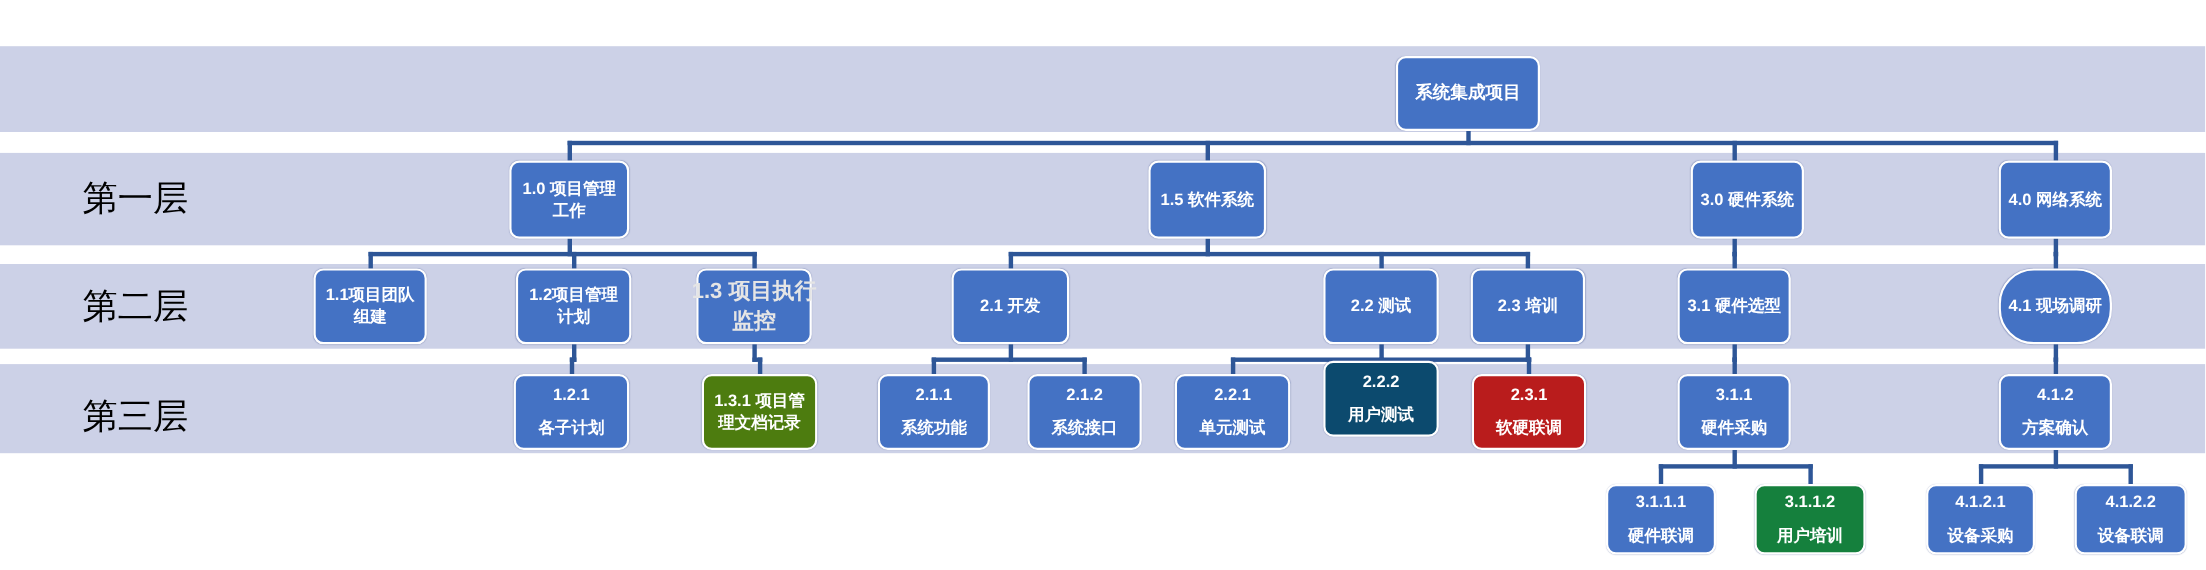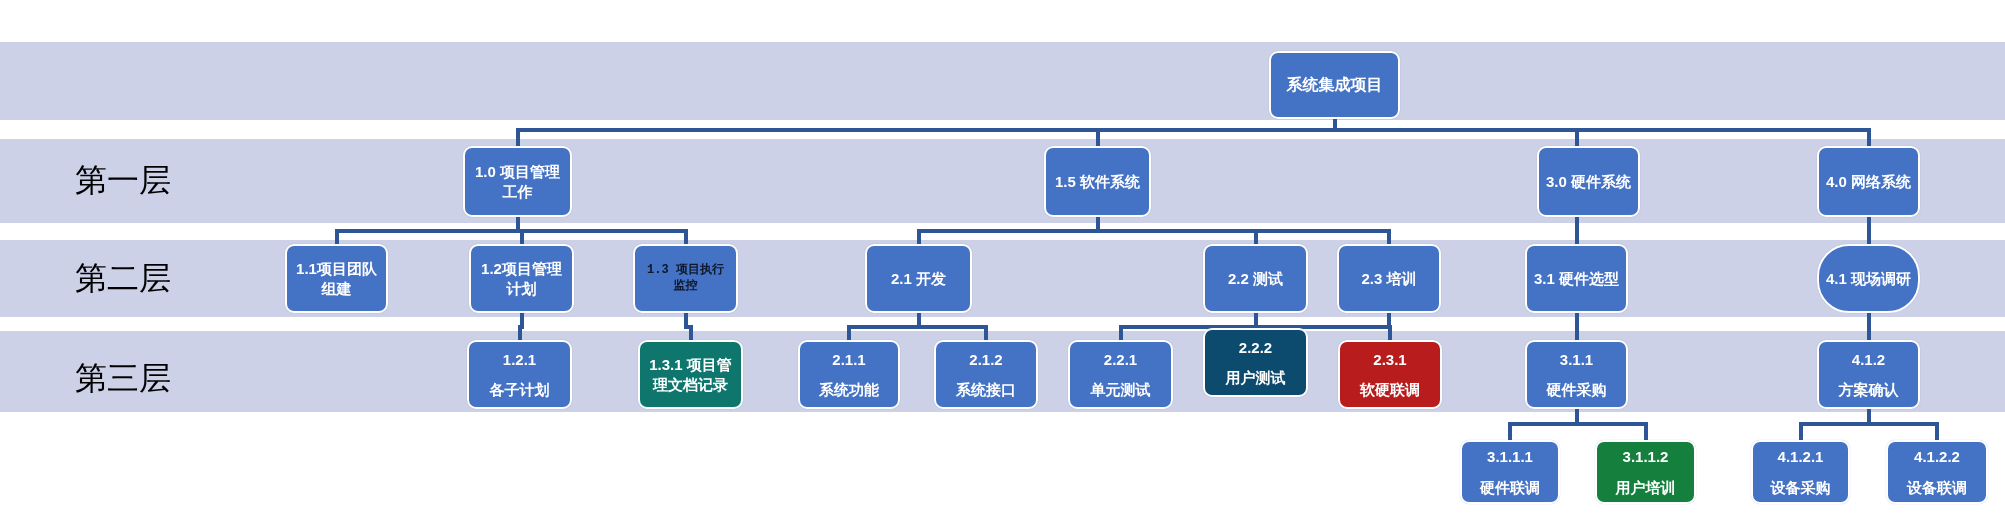--- a/index.html
+++ b/index.html
@@ -112,21 +112,21 @@
       <div class="ln">4.0 网络系统</div>
     </div>
     <div class="node wrap" style="left: 285px; top: 244px; width: 103px; height: 69px; background: rgb(68, 114, 196); border-color: rgb(255, 255, 255); color: rgb(255, 255, 255); font-size: 15px;">
       <div class="ln">1.1项目团队</div>
       <div class="ln">组建</div>
     </div>
     <div class="node wrap" style="left: 469px; top: 244px; width: 105px; height: 69px; background: rgb(68, 114, 196); border-color: rgb(255, 255, 255); color: rgb(255, 255, 255); font-size: 15px;">
       <div class="ln">1.2项目管理</div>
       <div class="ln">计划</div>
     </div>
-    <div class="node wrap" style="left: 633px; top: 244px; width: 105px; height: 69px; background: rgb(68, 114, 196); border-color: rgb(255, 255, 255); color: #0f172a; font-size: 12px; font-family: Liberation Mono, monospace;">
+    <div class="node wrap" style="left: 633px; top: 244px; width: 105px; height: 69px; background: rgb(68, 114, 196); border-color: rgb(255, 255, 255); color: #e5e5e5; font-size: 20px;">
       <div class="ln">1.3 项目执行</div>
       <div class="ln">监控</div>
     </div>
     <div class="node" style="left: 865px; top: 244px; width: 107px; height: 69px; background: rgb(68, 114, 196); border-color: rgb(255, 255, 255); color: rgb(255, 255, 255); font-size: 15px;">
       <div class="ln">2.1 开发</div>
     </div>
     <div class="node" style="left: 1203px; top: 244px; width: 105px; height: 69px; background: rgb(68, 114, 196); border-color: rgb(255, 255, 255); color: rgb(255, 255, 255); font-size: 15px;">
       <div class="ln">2.2 测试</div>
     </div>
     <div class="node" style="left: 1337px; top: 244px; width: 104px; height: 69px; background: rgb(68, 114, 196); border-color: rgb(255, 255, 255); color: rgb(255, 255, 255); font-size: 15px;">
@@ -135,21 +135,21 @@
     <div class="node" style="left: 1525px; top: 244px; width: 103px; height: 69px; background: rgb(68, 114, 196); border-color: rgb(255, 255, 255); color: rgb(255, 255, 255); font-size: 15px;">
       <div class="ln">3.1 硬件选型</div>
     </div>
     <div class="node" style="left: 1817px; top: 244px; width: 103px; height: 69px; background: rgb(68, 114, 196); border-color: rgb(255, 255, 255); color: rgb(255, 255, 255); font-size: 15px; border-radius: 32px;">
       <div class="ln">4.1 现场调研</div>
     </div>
     <div class="node split" style="left: 467px; top: 340px; width: 105px; height: 69px; background: rgb(68, 114, 196); border-color: rgb(255, 255, 255); color: rgb(255, 255, 255); font-size: 15px;">
       <div class="ln">1.2.1</div>
       <div class="ln">各子计划</div>
     </div>
-    <div class="node wrap" style="left: 638px; top: 340px; width: 105px; height: 69px; background: #0f766e; border-color: rgb(255, 255, 255); color: rgb(255, 255, 255); font-size: 15px;">
+    <div class="node wrap" style="left: 638px; top: 340px; width: 105px; height: 69px; background: #4d7c0f; border-color: rgb(255, 255, 255); color: rgb(255, 255, 255); font-size: 15px;">
       <div class="ln">1.3.1 项目管</div>
       <div class="ln">理文档记录</div>
     </div>
     <div class="node split" style="left: 798px; top: 340px; width: 102px; height: 69px; background: rgb(68, 114, 196); border-color: rgb(255, 255, 255); color: rgb(255, 255, 255); font-size: 15px;">
       <div class="ln">2.1.1</div>
       <div class="ln">系统功能</div>
     </div>
     <div class="node split" style="left: 934px; top: 340px; width: 104px; height: 69px; background: rgb(68, 114, 196); border-color: rgb(255, 255, 255); color: rgb(255, 255, 255); font-size: 15px;">
       <div class="ln">2.1.2</div>
       <div class="ln">系统接口</div>

